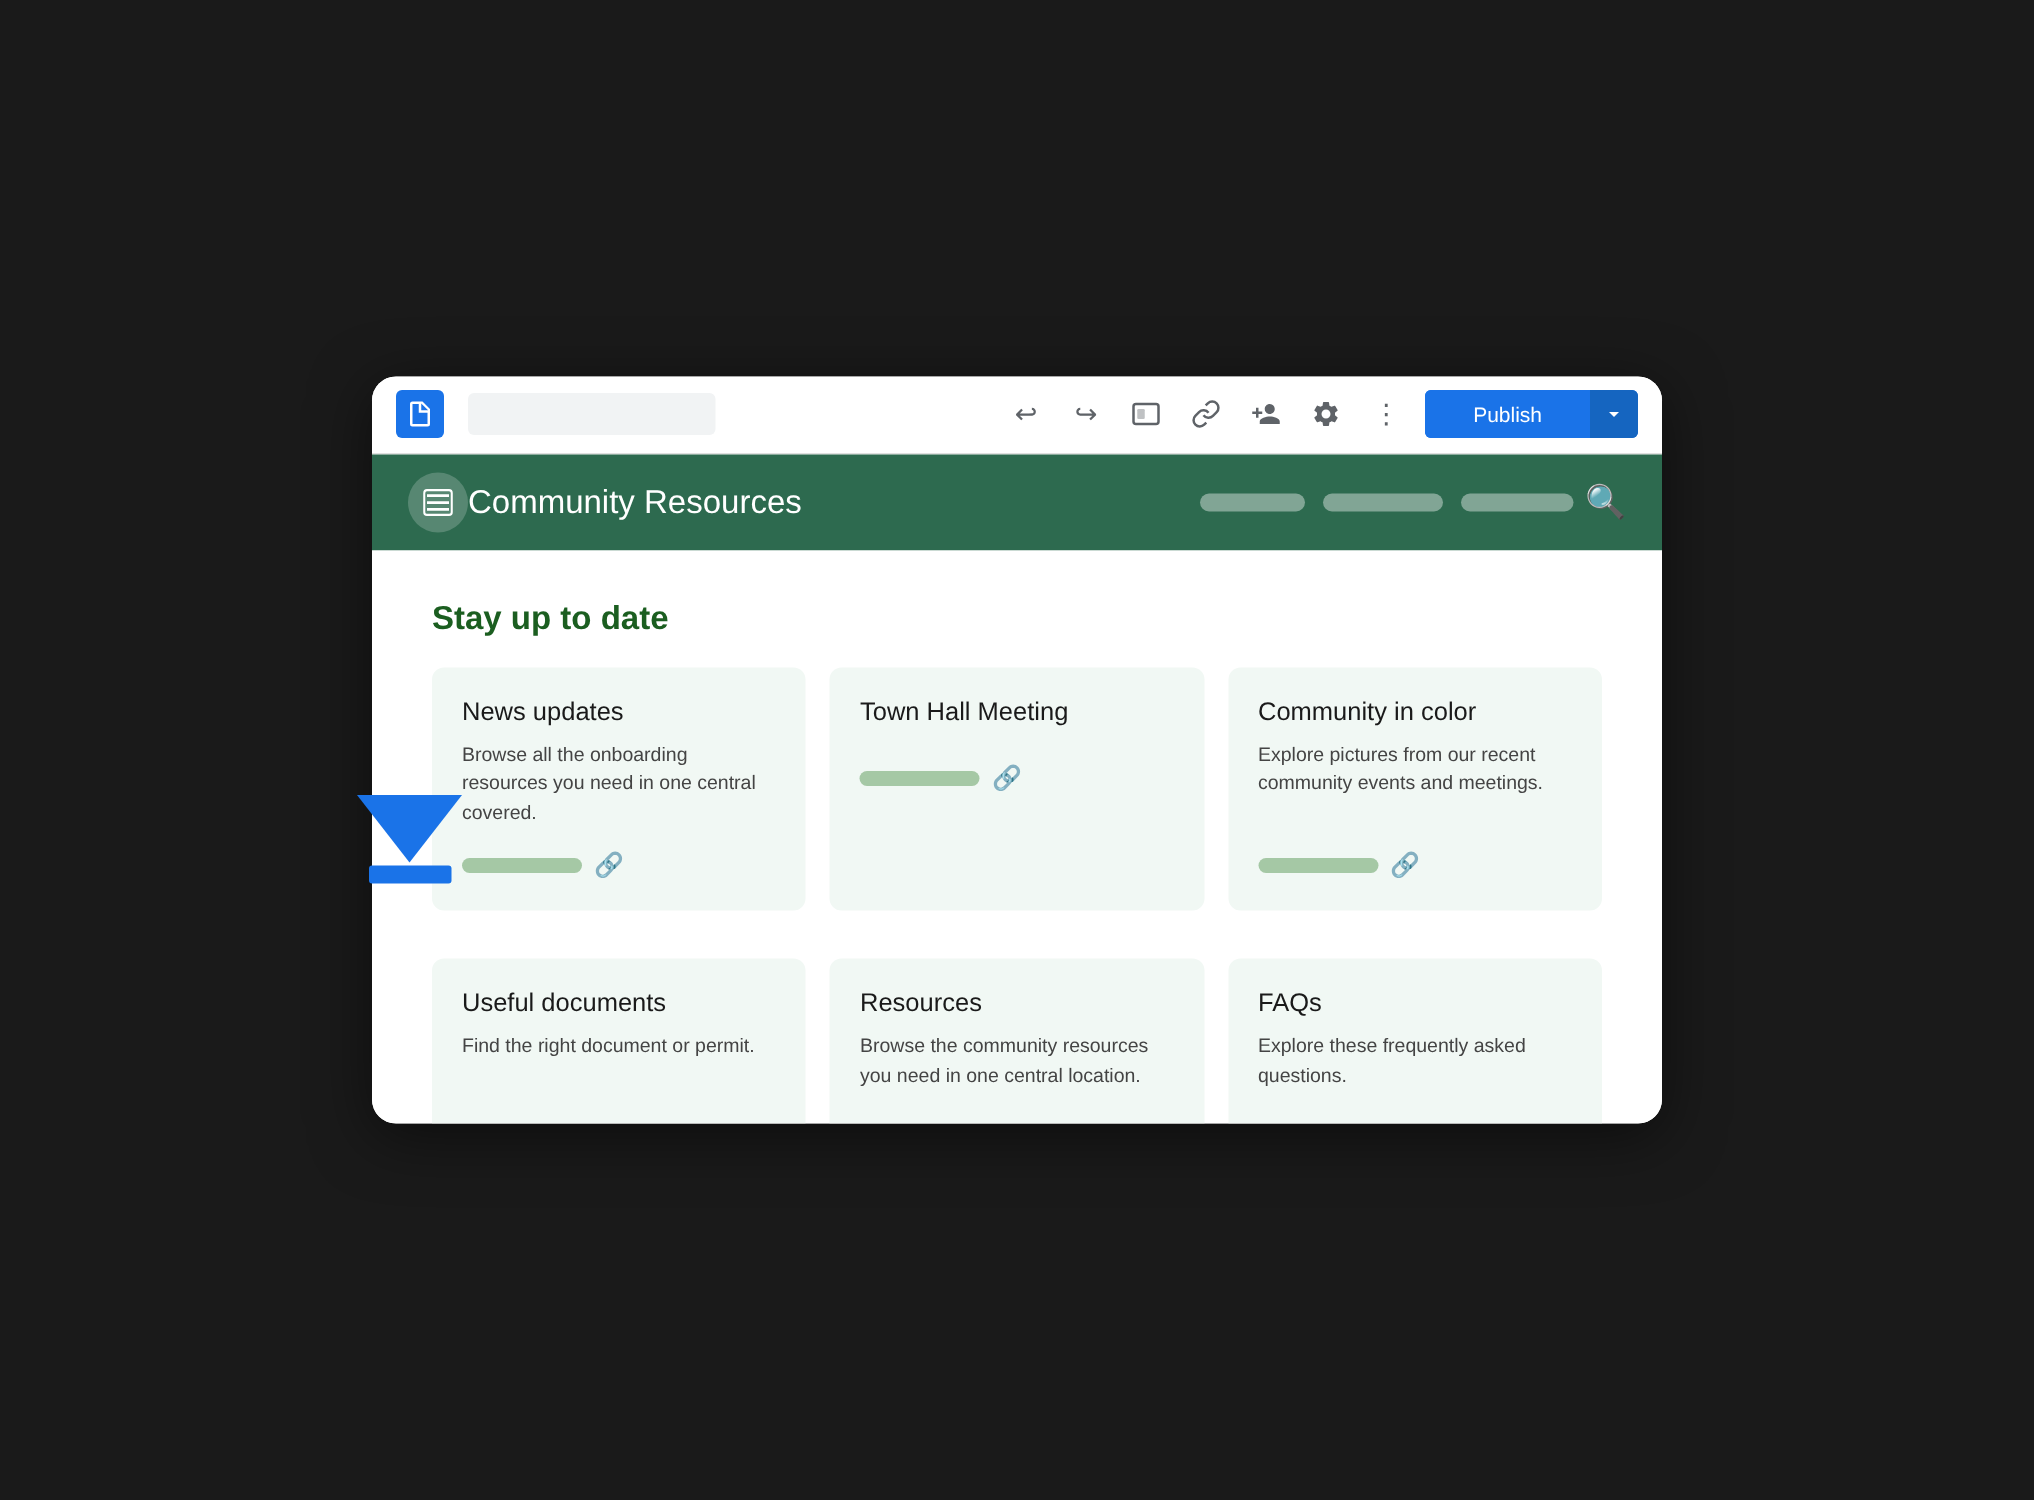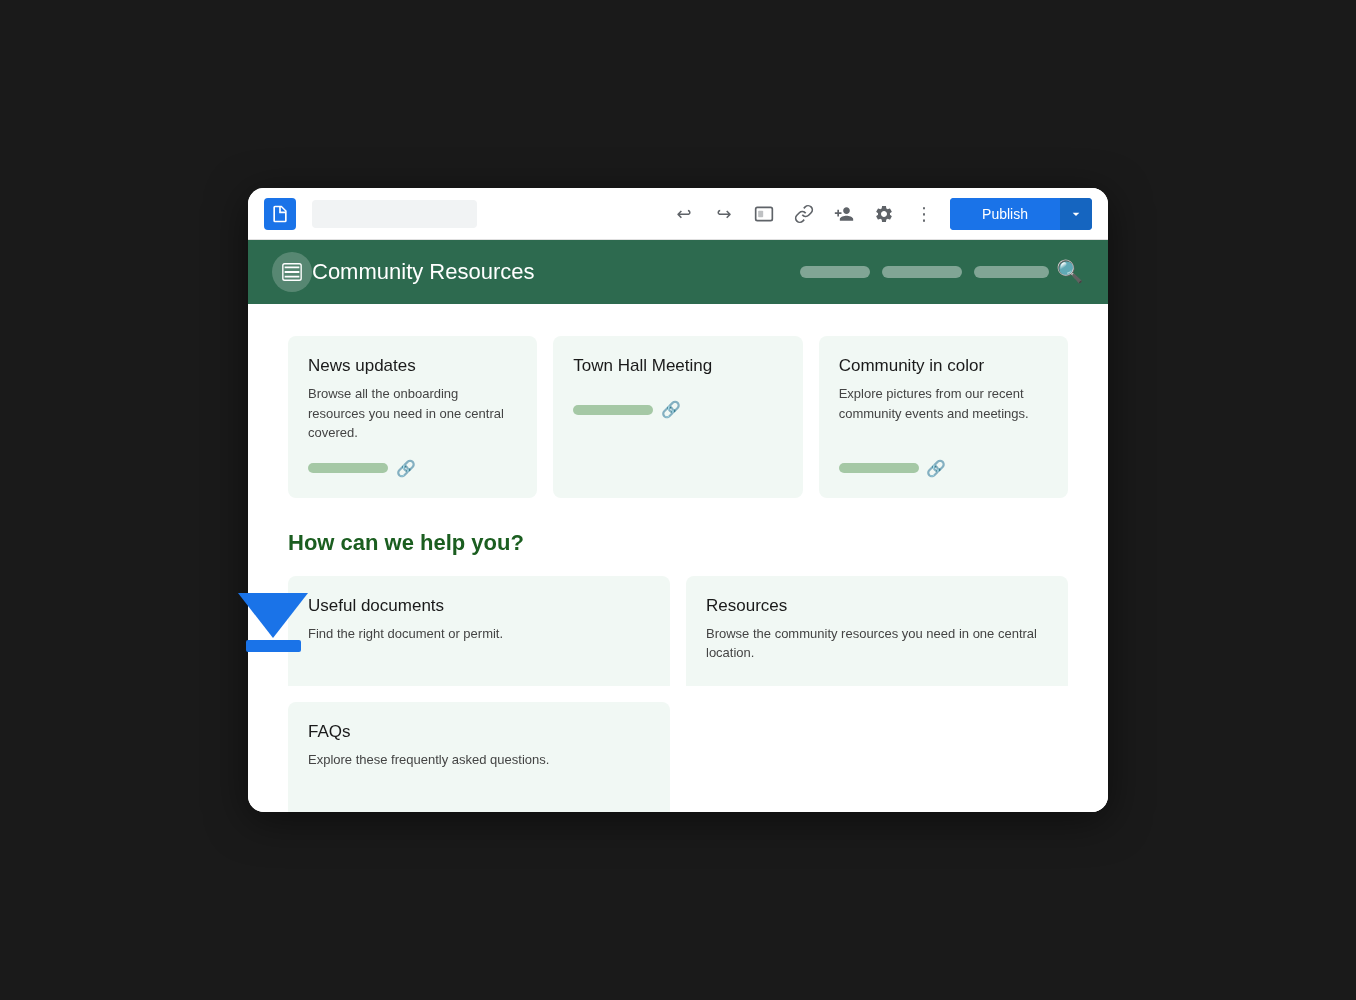--- a/index.html
+++ b/index.html
@@ -222,21 +222,21 @@
       font-size: 16px;
     }
 
     
     .bottom-section {
       padding-bottom: 0;
     }
 
     .bottom-card-grid {
       display: grid;
-      grid-template-columns: repeat(2, 1fr);
+      grid-template-columns: repeat(3, 1fr);
       gap: 16px;
     }
 
     .bottom-card {
       background: #f1f8f4;
       border-radius: 8px 8px 0 0;
       padding: 20px;
       min-height: 110px;
     }
 
@@ -322,20 +322,21 @@
         <div class="nav-placeholder nav-p1"></div>
         <div class="nav-placeholder nav-p2"></div>
         <div class="nav-placeholder nav-p3"></div>
       </div>
       <span class="site-search-icon">🔍</span>
     </div>
 
     <div class="site-content">
 
       <div>
+        <h2 class="section-title">Stay up to date</h2>
         <div class="card-grid">
 
           <div class="card">
             <div class="card-title">News updates</div>
             <div class="card-desc">Browse all the onboarding resources you need in one central covered.</div>
             <div class="card-footer">
               <div class="card-link-bar"></div>
               <span class="card-link-icon">🔗</span>
             </div>
           </div>
@@ -354,21 +355,20 @@
             <div class="card-footer">
               <div class="card-link-bar"></div>
               <span class="card-link-icon">🔗</span>
             </div>
           </div>
 
         </div>
       </div>
 
       <div class="bottom-section">
-        <h2 class="section-title">How can we help you?</h2>
         <div class="bottom-card-grid">
 
           <div class="bottom-card">
             <div class="bottom-card-title">Useful documents</div>
             <div class="bottom-card-desc">Find the right document or permit.</div>
           </div>
 
           <div class="bottom-card">
             <div class="bottom-card-title">Resources</div>
             <div class="bottom-card-desc">Browse the community resources you need in one central location.</div>

